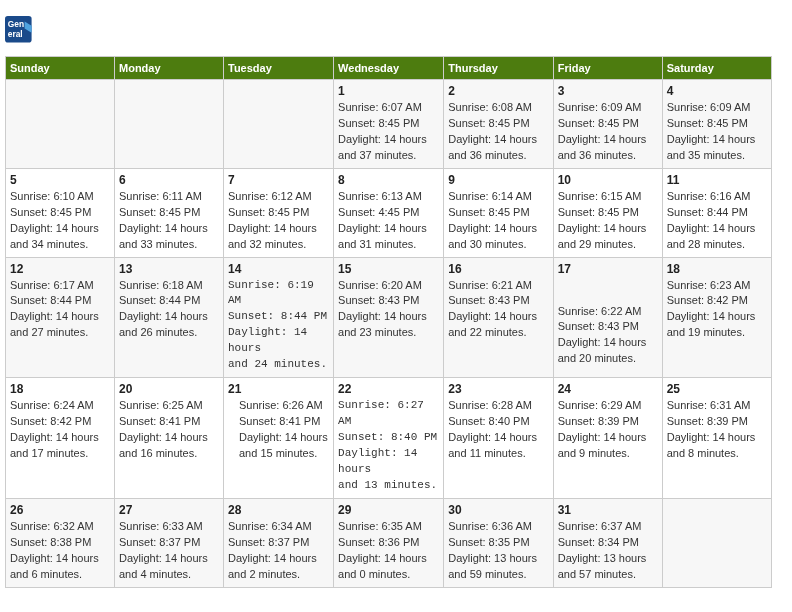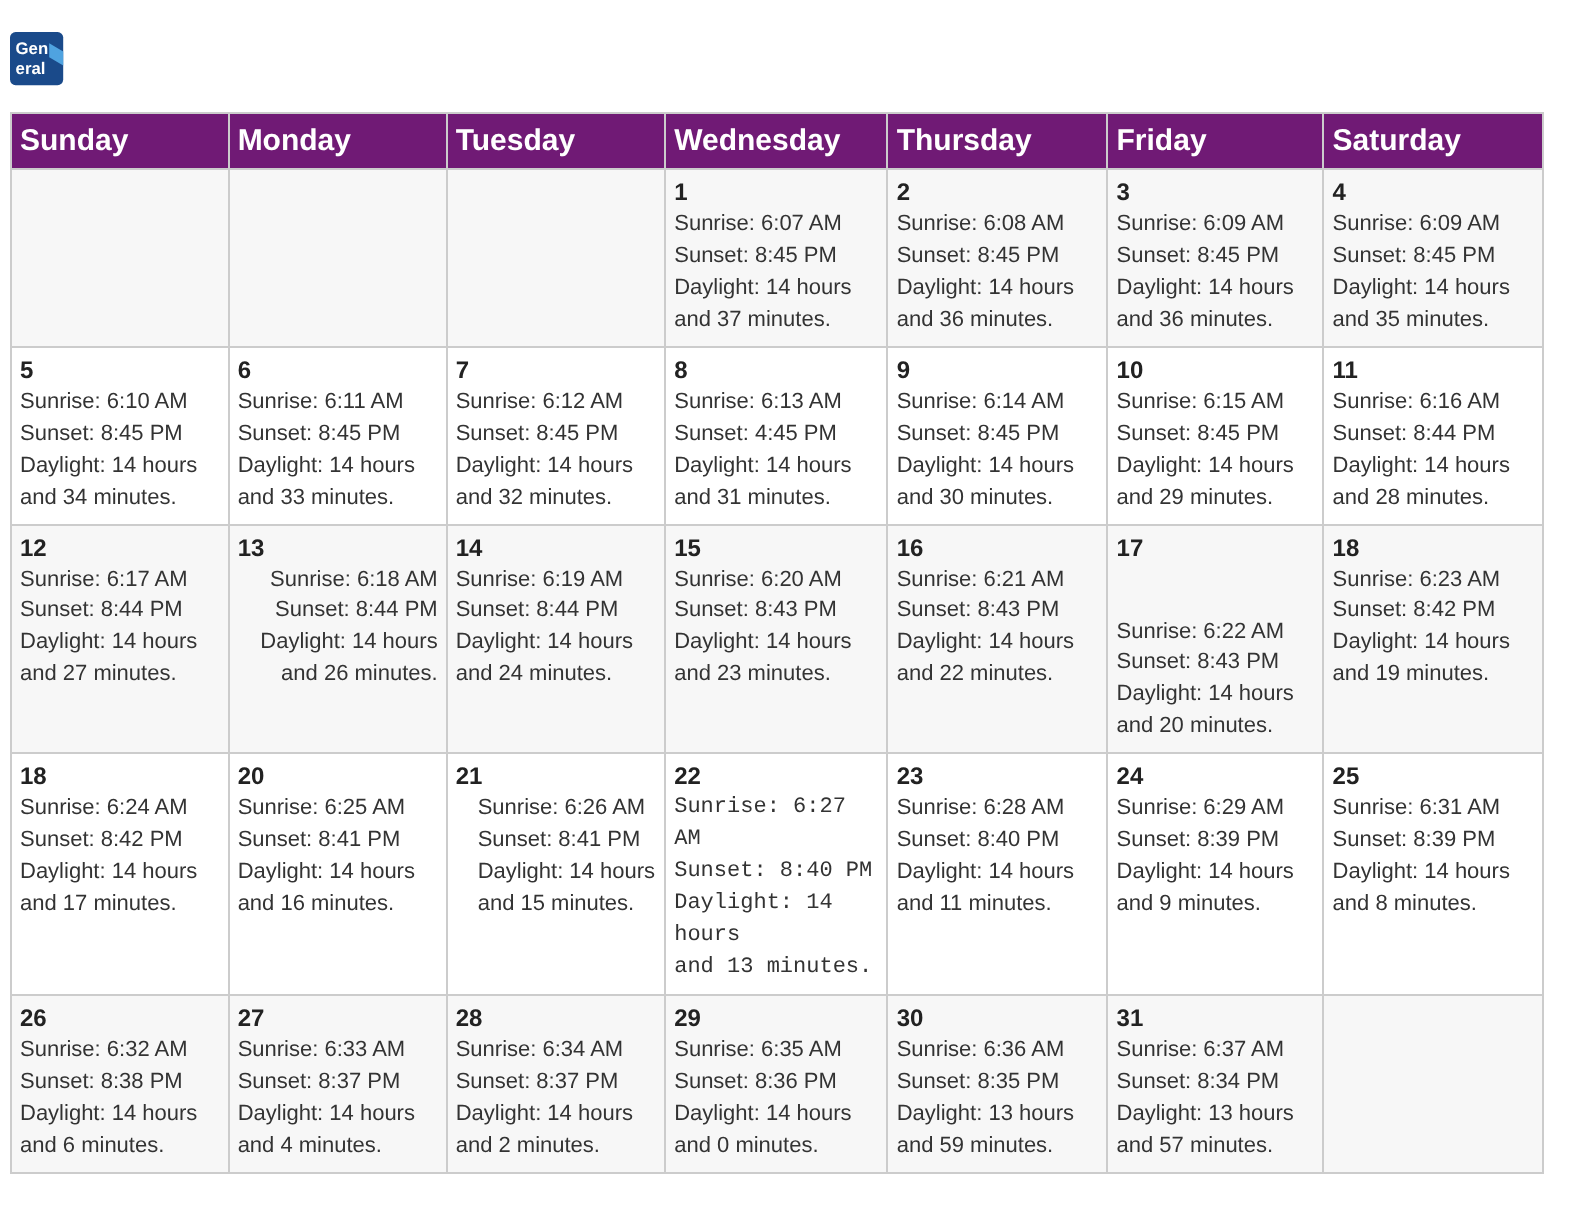--- a/index.html
+++ b/index.html
@@ -47,24 +47,24 @@
     .location-title {
       font-size: 14px;
       color: #444;
     }
     table {
       width: 100%;
       border-collapse: collapse;
       font-size: 10px;
     }
     thead tr th {
-      background: #701a75;
+      background: #4d7c0f;
       color: #fff;
       padding: 5px 4px;
-      font-size: 15px;
+      font-size: 11px;
       font-weight: bold;
       text-align: left;
       border: 1px solid #ccc;
     }
     tbody tr td {
       border: 1px solid #ccc;
       vertical-align: top;
       padding: 4px 4px 4px 4px;
       height: 76px;
       width: 113px;
@@ -214,28 +214,28 @@
         <tr>
           <td>
             <span class="day-num">12</span>
             <div class="day-info" style="white-space: pre-line;">Sunrise: 6:17 AM
 Sunset: 8:44 PM
 Daylight: 14 hours
 and 27 minutes.</div>
           </td>
           <td>
             <span class="day-num">13</span>
-            <div class="day-info" style="white-space: pre-line; text-align: right;">Sunrise: 6:18 AM
+            <div class="day-info" style="white-space: pre-line;">Sunrise: 6:18 AM
 Sunset: 8:44 PM
 Daylight: 14 hours
 and 26 minutes.</div>
           </td>
           <td>
             <span class="day-num">14</span>
-            <div class="day-info" style="white-space: pre-line;">Sunrise: 6:19 AM
+            <div class="day-info" style="white-space: pre-line; font-family: Liberation Mono, monospace;">Sunrise: 6:19 AM
 Sunset: 8:44 PM
 Daylight: 14 hours
 and 24 minutes.</div>
           </td>
           <td>
             <span class="day-num">15</span>
             <div class="day-info" style="white-space: pre-line;">Sunrise: 6:20 AM
 Sunset: 8:43 PM
 Daylight: 14 hours
 and 23 minutes.</div>

